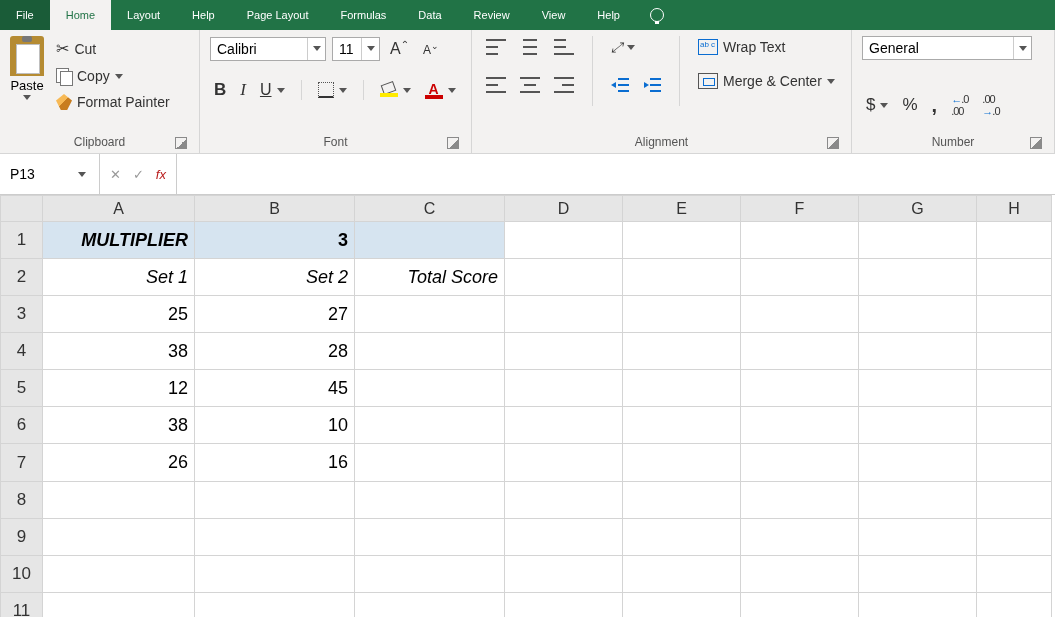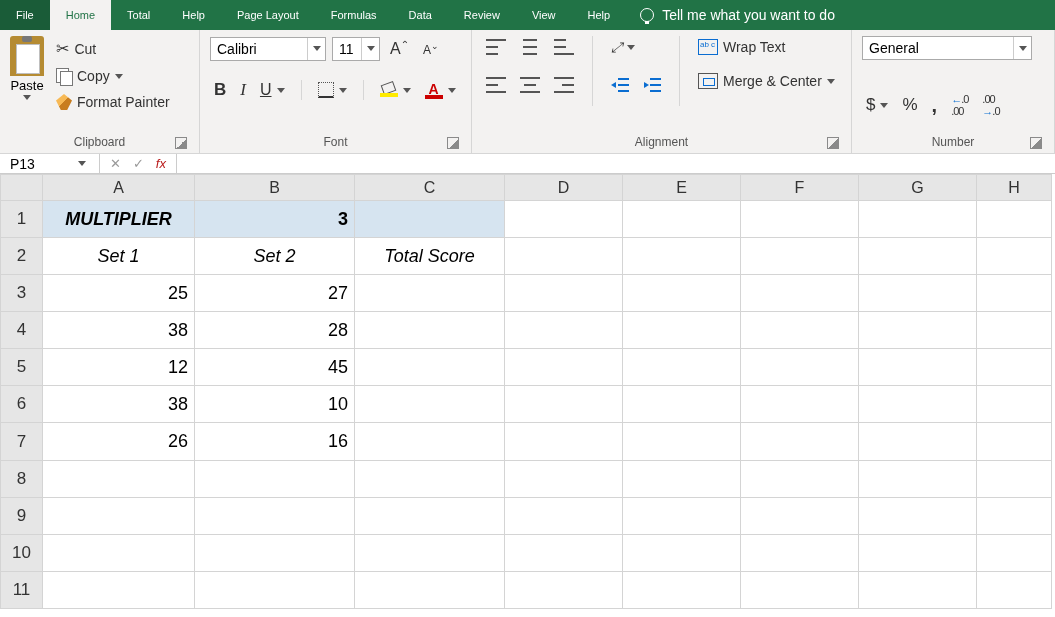--- a/index.html
+++ b/index.html
@@ -190,21 +190,21 @@
   .merge-icon::before{content:"";position:absolute;left:4px;top:4px;width:10px;height:6px;border:1px solid #0a6dd1;}
   
   .numfmt input{width:150px;}
   .dollar{font-size:17px;}
   .pct{font-size:17px;}
   .comma{font-size:20px;font-weight:700;}
   .dec{font-size:11px;letter-spacing:-1px;}
   .dec .arrw{color:#0a6dd1;font-size:11px;}
   
   .fbar{
-    height:20px;border-bottom:1px solid #ccc;display:flex;align-items:stretch;background:#fff;
+    height:41px;border-bottom:1px solid #ccc;display:flex;align-items:stretch;background:#fff;
   }
   .namebox{
     width:100px;border-right:1px solid #ccc;display:flex;align-items:center;padding:0 8px;
   }
   .namebox input{border:0;outline:0;width:70px;font-size:14px;}
   .fbar-btns{display:flex;align-items:center;gap:12px;padding:0 10px;border-right:1px solid #ccc;color:#999;}
   .fbar-btns .fx{font-style:italic;font-family:Liberation Sans, sans-serif;color:#b91c1c;}
   .fbar input.fedit{flex:1;border:0;outline:0;padding:0 8px;font-size:14px;}
   
   .sheet{display:flex;height:calc(617px - 30px - 124px - 28px);}
@@ -221,39 +221,38 @@
     background:#e6e6e6;color:#333;font-weight:400;text-align:center;height:26px;font-size:16px;
   }
   table.grid thead th.corner{background:#e6e6e6;width:42px;}
   table.grid tbody th{
     background:#e6e6e6;text-align:center;font-weight:400;width:42px;font-size:17px;color:#333;
   }
   .colA{width:152px;} .colB{width:160px;} .colC{width:150px;}
   .colD,.colE,.colF,.colG{width:118px;} .colH{width:75px;}
   .hl{background:#d6e4f0;}
   .bold{font-weight:700;} .ital{font-style:italic;}
-  .r{text-align:right;} .l{text-align:center;}
+  .r{text-align:right;} .l{text-align:right;}
 </style>
 </head>
 <body>
 
 <div class="tabbar">
   <div class="tab file">File</div>
   <div class="tab active">Home</div>
-  <div class="tab">Total</div>
+  <div class="tab">Layout</div>
   <div class="tab">Help</div>
   <div class="tab">Page Layout</div>
   <div class="tab">Formulas</div>
   <div class="tab">Data</div>
   <div class="tab">Review</div>
   <div class="tab">View</div>
   <div class="tab">Help</div>
   <div class="tellme">
     <span class="bulb"></span>
-    <span>Tell me what you want to do</span>
   </div>
 </div>
 
 <div class="ribbon">
 
   <div class="group" style="width:200px;">
     <div class="group-body">
       <div class="paste-block">
         <div class="paste-icon"></div>
         <div>Paste</div>

